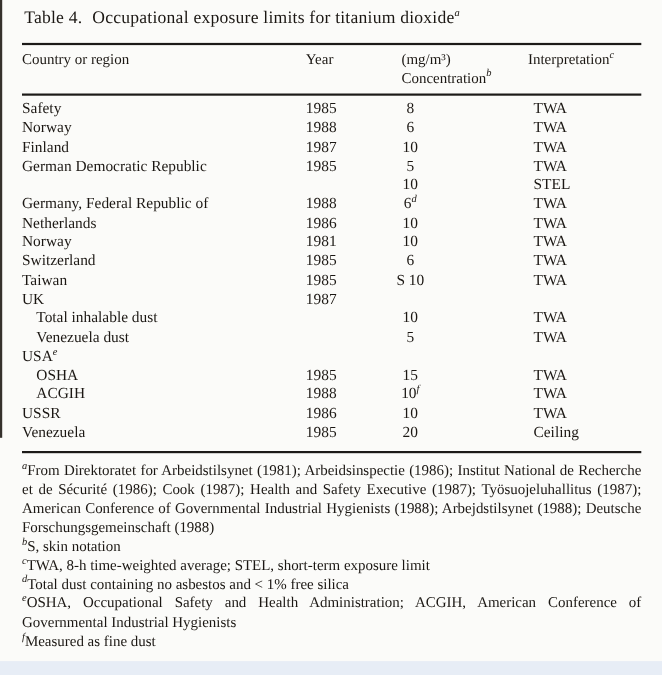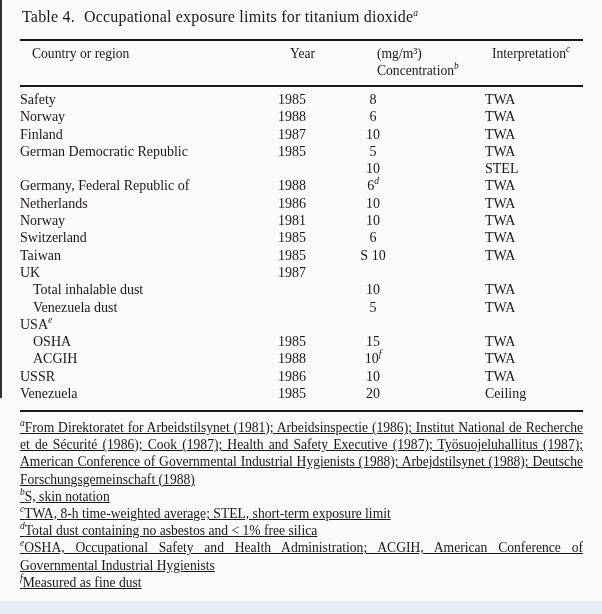--- a/index.html
+++ b/index.html
@@ -21,38 +21,38 @@
   .title{
     position:absolute;top:8px;left:2px;width:560px;
     font-size:16px;font-weight:normal;letter-spacing:0.2px;white-space:nowrap;
   }
   .title .gap{display:inline-block;width:9px;}
   .rule{position:absolute;left:0;width:563px;height:2px;background:#1c1a18;}
   .rule-top{top:39px;}
   .rule-mid{top:85px;}
   .rule-bottom{top:410px;}
   .thead{position:absolute;top:46px;left:0;width:563px;display:flex;font-size:13.6px;line-height:16.5px;}
-  .h-country{width:258px;margin-left:12px;}
+  .h-country{width:258px;}
   .h-year{width:62px;}
   .h-conc{width:140px;padding-left:25px;box-sizing:border-box;}
   .h-interp{flex:1;}
   .tbody{position:absolute;top:91px;left:0;width:563px;}
   .row{display:flex;height:17.3px;line-height:17.3px;font-size:14px;}
   .cell{white-space:nowrap;}
   .col-country{width:258px;}
   .col-country.indent{padding-left:13px;width:245px;}
   .col-year{width:62px;}
   .col-conc{width:66px;text-align:center;}
   .col-interp{margin-left:79px;flex:1;}
   sup.sup, sup.fn-sup{
     font-style:italic;font-size:9.5px;vertical-align:super;line-height:0;
   }
   .footnotes{position:absolute;top:419px;left:0;width:563px;}
   .footnotes p{
-    margin:0;font-size:13.6px;line-height:17.2px;text-align:justify;text-decoration:underline;
+    margin:0;font-size:13.6px;line-height:17.2px;text-align:justify;
   }
 </style>
 </head>
 <body>
 
 <div class="left-edge"></div>
 
 <div class="content">
 
   <div class="title">

